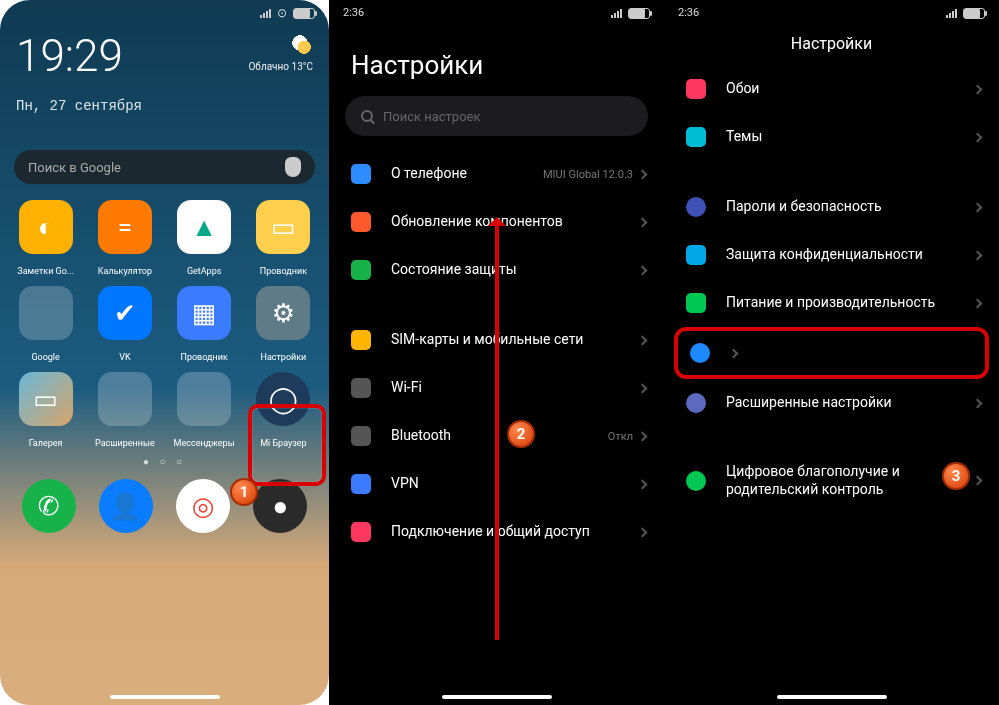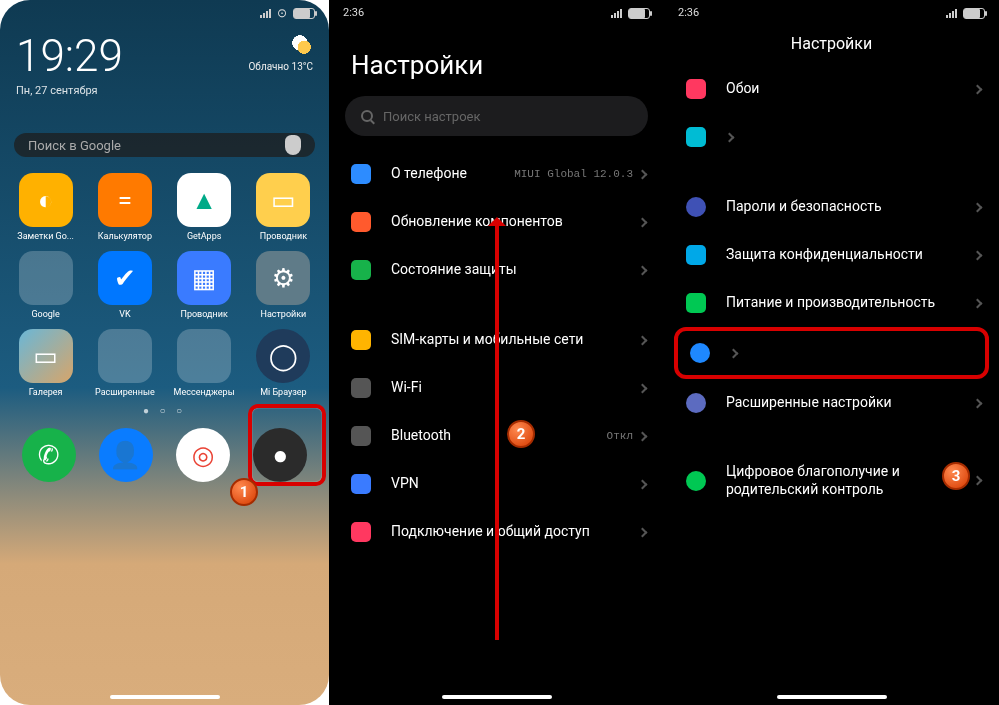--- a/index.html
+++ b/index.html
@@ -14,48 +14,48 @@
   .bars { display:inline-flex; align-items:flex-end; gap:1px; height:10px;}
   .bars i{ width:2px; background:#ccc; display:block;}
   .bars i:nth-child(1){height:3px} .bars i:nth-child(2){height:5px} .bars i:nth-child(3){height:7px} .bars i:nth-child(4){height:9px}
   .batt{width:22px;height:11px;border:1px solid #ccc;border-radius:3px;position:relative;}
   .batt::after{content:"";position:absolute;right:-3px;top:2px;width:2px;height:5px;background:#ccc;border-radius:1px;}
   .batt i{display:block;background:#ccc;height:100%;width:80%;border-radius:1px;}
 
   
   .home-top{ padding:34px 16px 0 16px; display:flex; justify-content:space-between;}
   .clock{ font-size:44px; font-weight:300; line-height:1;}
-  .date{ font-size:11px; opacity:.85; margin-top:6px;}
+  .date{ font-size:14px; opacity:.85; margin-top:20px;font-family:Liberation Mono, monospace;}
   .weather{ text-align:right; font-size:10px; color:#eee; line-height:1.3;}
   .weather .sun{width:22px;height:22px;background:radial-gradient(circle at 60% 60%,#ffc94d 35%,transparent 36%),radial-gradient(circle at 40% 40%,#fff 40%,transparent 41%);border-radius:50%;margin:0 0 4px auto;}
-  .search{ margin:36px 14px 0; height:24px; background:rgba(30,30,30,.75); border-radius:22px; display:flex; align-items:center; padding:0 14px; color:#aaa; font-size:13px;}
+  .search{ margin:36px 14px 0; height:34px; background:rgba(30,30,30,.75); border-radius:22px; display:flex; align-items:center; padding:0 14px; color:#aaa; font-size:13px;}
   .mic{ width:16px;height:20px; margin-left:auto; background:#ccc; border-radius:8px 8px 10px 10px; position:relative;}
   .apps{ padding:16px 6px 0; display:grid; grid-template-columns:repeat(4,1fr); row-gap:10px;}
   .app{ display:flex; flex-direction:column; align-items:center;}
   .app .ic{ width:54px; height:54px; border-radius:14px; display:flex; align-items:center; justify-content:center; font-size:26px; color:#fff;}
-  .app .lbl{ font-size:9px; color:#fff; margin-top:4px; text-align:center; max-width:72px; white-space:nowrap; overflow:hidden; text-overflow:ellipsis;}
+  .app .lbl{ font-size:9px; color:#fff; margin-top:12px; text-align:center; max-width:72px; white-space:nowrap; overflow:hidden; text-overflow:ellipsis;}
   .folder{ background:rgba(255,255,255,.22); display:grid; grid-template-columns:repeat(3,1fr); grid-template-rows:repeat(3,1fr); gap:2px; padding:5px;}
   .folder span{ background:rgba(255,255,255,.9); border-radius:3px;}
   .hl{ position:absolute; border:4px solid #d80000; border-radius:10px; box-shadow:0 0 1px #fff inset;}
   .badge{ width:28px; height:28px; border-radius:50%; background:radial-gradient(circle at 35% 30%,#ff8a50,#d63a00); border:2px solid #a52c00; color:#fff; display:flex; align-items:center; justify-content:center; font-size:15px; font-weight:700; position:absolute; z-index:5;}
   .dots{ text-align:center; margin-top:8px; color:rgba(255,255,255,.7); font-size:10px; letter-spacing:4px;}
   .dock{ display:flex; justify-content:space-around; padding:12px 10px;}
   .dock .ic{ width:54px; height:54px; border-radius:50%; display:flex; align-items:center; justify-content:center; font-size:26px;}
   .navbar{ position:absolute; bottom:6px; left:50%; transform:translateX(-50%); width:110px; height:4px; background:#fff; border-radius:3px;}
 
   
   .title-lg{ font-size:26px; font-weight:400; padding:50px 22px 16px;}
   .title-sm{ font-size:16px; text-align:center; padding:34px 0 12px; color:#fff;}
   .searchbox{ margin:0 16px 14px; height:40px; background:#1c1c1e; border-radius:20px; display:flex; align-items:center; padding:0 16px; color:#666; font-size:13px;}
   .mag{ width:12px; height:12px; border:2px solid #666; border-radius:50%; margin-right:10px; position:relative;}
   .mag::after{content:"";position:absolute;width:5px;height:2px;background:#666;bottom:-3px;right:-4px;transform:rotate(45deg);}
   .row{ display:flex; align-items:center; padding:14px 18px 14px 22px; font-size:14px; color:#fff;}
   .row .ic2{ width:20px; height:20px; border-radius:5px; margin-right:20px; flex-shrink:0;}
   .row .txt{ flex:1; line-height:1.25;}
-  .row .meta{ font-size:11px; color:#777; margin-right:6px;font-family:Liberation Mono, monospace;}
+  .row .meta{ font-size:11px; color:#777; margin-right:6px;}
   .chev{ width:7px; height:7px; border-right:2px solid #555; border-bottom:2px solid #555; transform:rotate(-45deg); flex-shrink:0;}
   .gap{ height:22px;}
   .arrow{ position:absolute; left:50%; transform:translateX(-50%); width:4px; background:#d80000;}
   .arrow::before{content:"";position:absolute;top:-12px;left:-7px;border:9px solid transparent;border-bottom-color:#d80000;}
   
   .row.hlrow{ border:4px solid #d80000; border-radius:12px; margin:0 10px; padding:12px 8px 12px 12px;}
 </style>
 </head>
 <body>
 
@@ -267,20 +267,21 @@
   </div>
   <div class="title-sm">Настройки</div>
 
   <div class="row">
       <div class="ic2" style="background:#ff3860"></div>
       <div class="txt">Обои</div>
       <span class="chev"></span>
     </div>
   <div class="row">
       <div class="ic2" style="background:#00bcd4"></div>
+      <div class="txt">Темы</div>
       <span class="chev"></span>
     </div>
   <div class="gap"></div>
   <div class="row">
       <div class="ic2" style="background:#3f51b5;border-radius:50%"></div>
       <div class="txt">Пароли и безопасность</div>
       <span class="chev"></span>
     </div>
   <div class="row">
       <div class="ic2" style="background:#00a8e8"></div>

